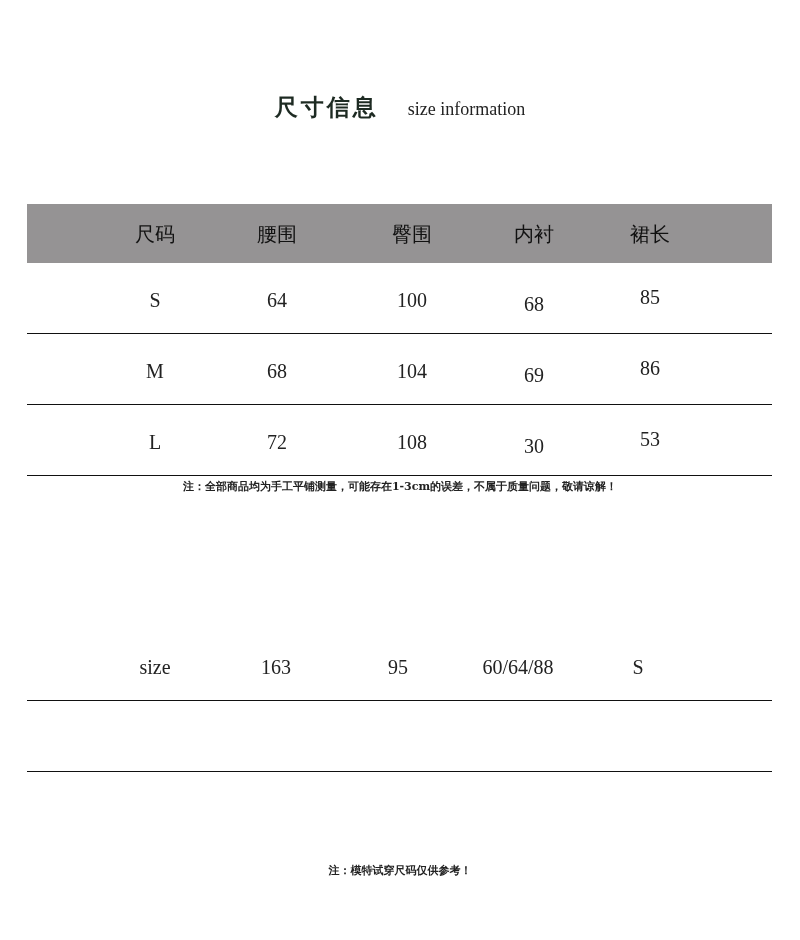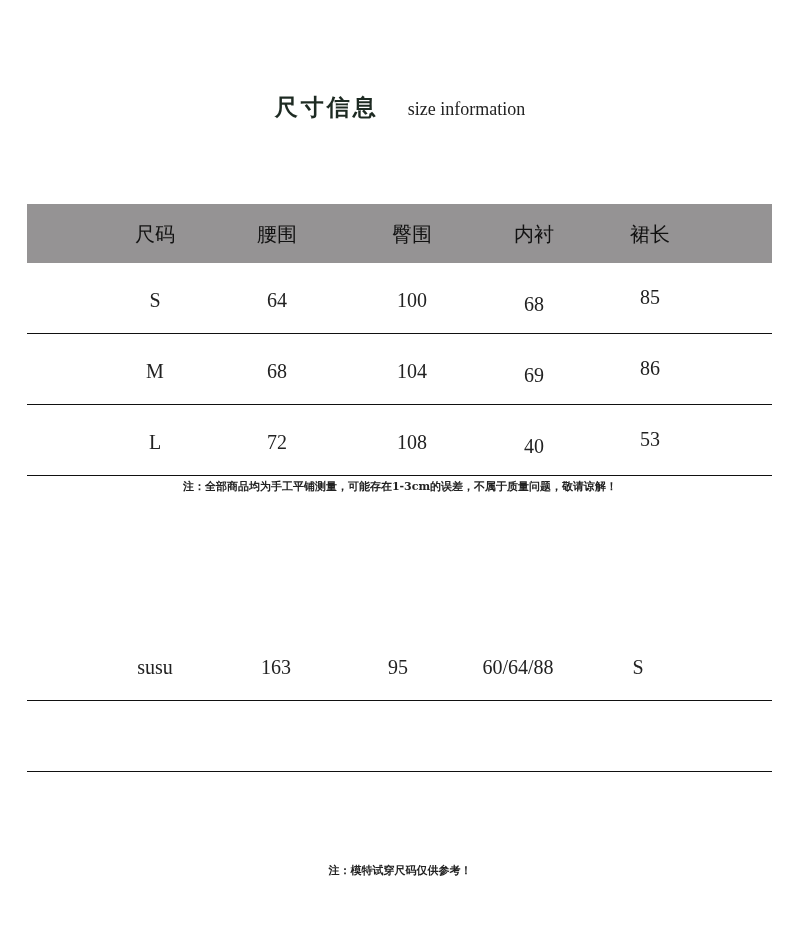--- a/index.html
+++ b/index.html
@@ -43,30 +43,30 @@
     <span class="cell" style="left:128px">M</span>
     <span class="cell" style="left:250px">68</span>
     <span class="cell" style="left:385px">104</span>
     <span class="cell" style="left:507px;top:30px">69</span>
     <span class="cell" style="left:623px;top:23px">86</span>
   </div>
   <div class="row">
     <span class="cell" style="left:128px">L</span>
     <span class="cell" style="left:250px">72</span>
     <span class="cell" style="left:385px">108</span>
-    <span class="cell" style="left:507px;top:30px">40</span>
+    <span class="cell" style="left:507px;top:30px">30</span>
     <span class="cell" style="left:623px;top:23px">53</span>
   </div>
 </div>
 
 <div class="note" style="top:479px;">注：全部商品均为手工平铺测量，可能存在1-3cm的误差，不属于质量问题，敬请谅解！</div>
 
 <div class="tbl" style="top:630px;">
   <div class="row">
-    <span class="cell" style="left:128px">susu</span>
+    <span class="cell" style="left:128px">size</span>
     <span class="cell" style="left:249px">163</span>
     <span class="cell" style="left:371px">95</span>
     <span class="cell" style="left:491px">60/64/88</span>
     <span class="cell" style="left:611px">S</span>
   </div>
   <div class="row"></div>
 </div>
 
 <div class="note" style="top:863px;">注：模特试穿尺码仅供参考！</div>
 

